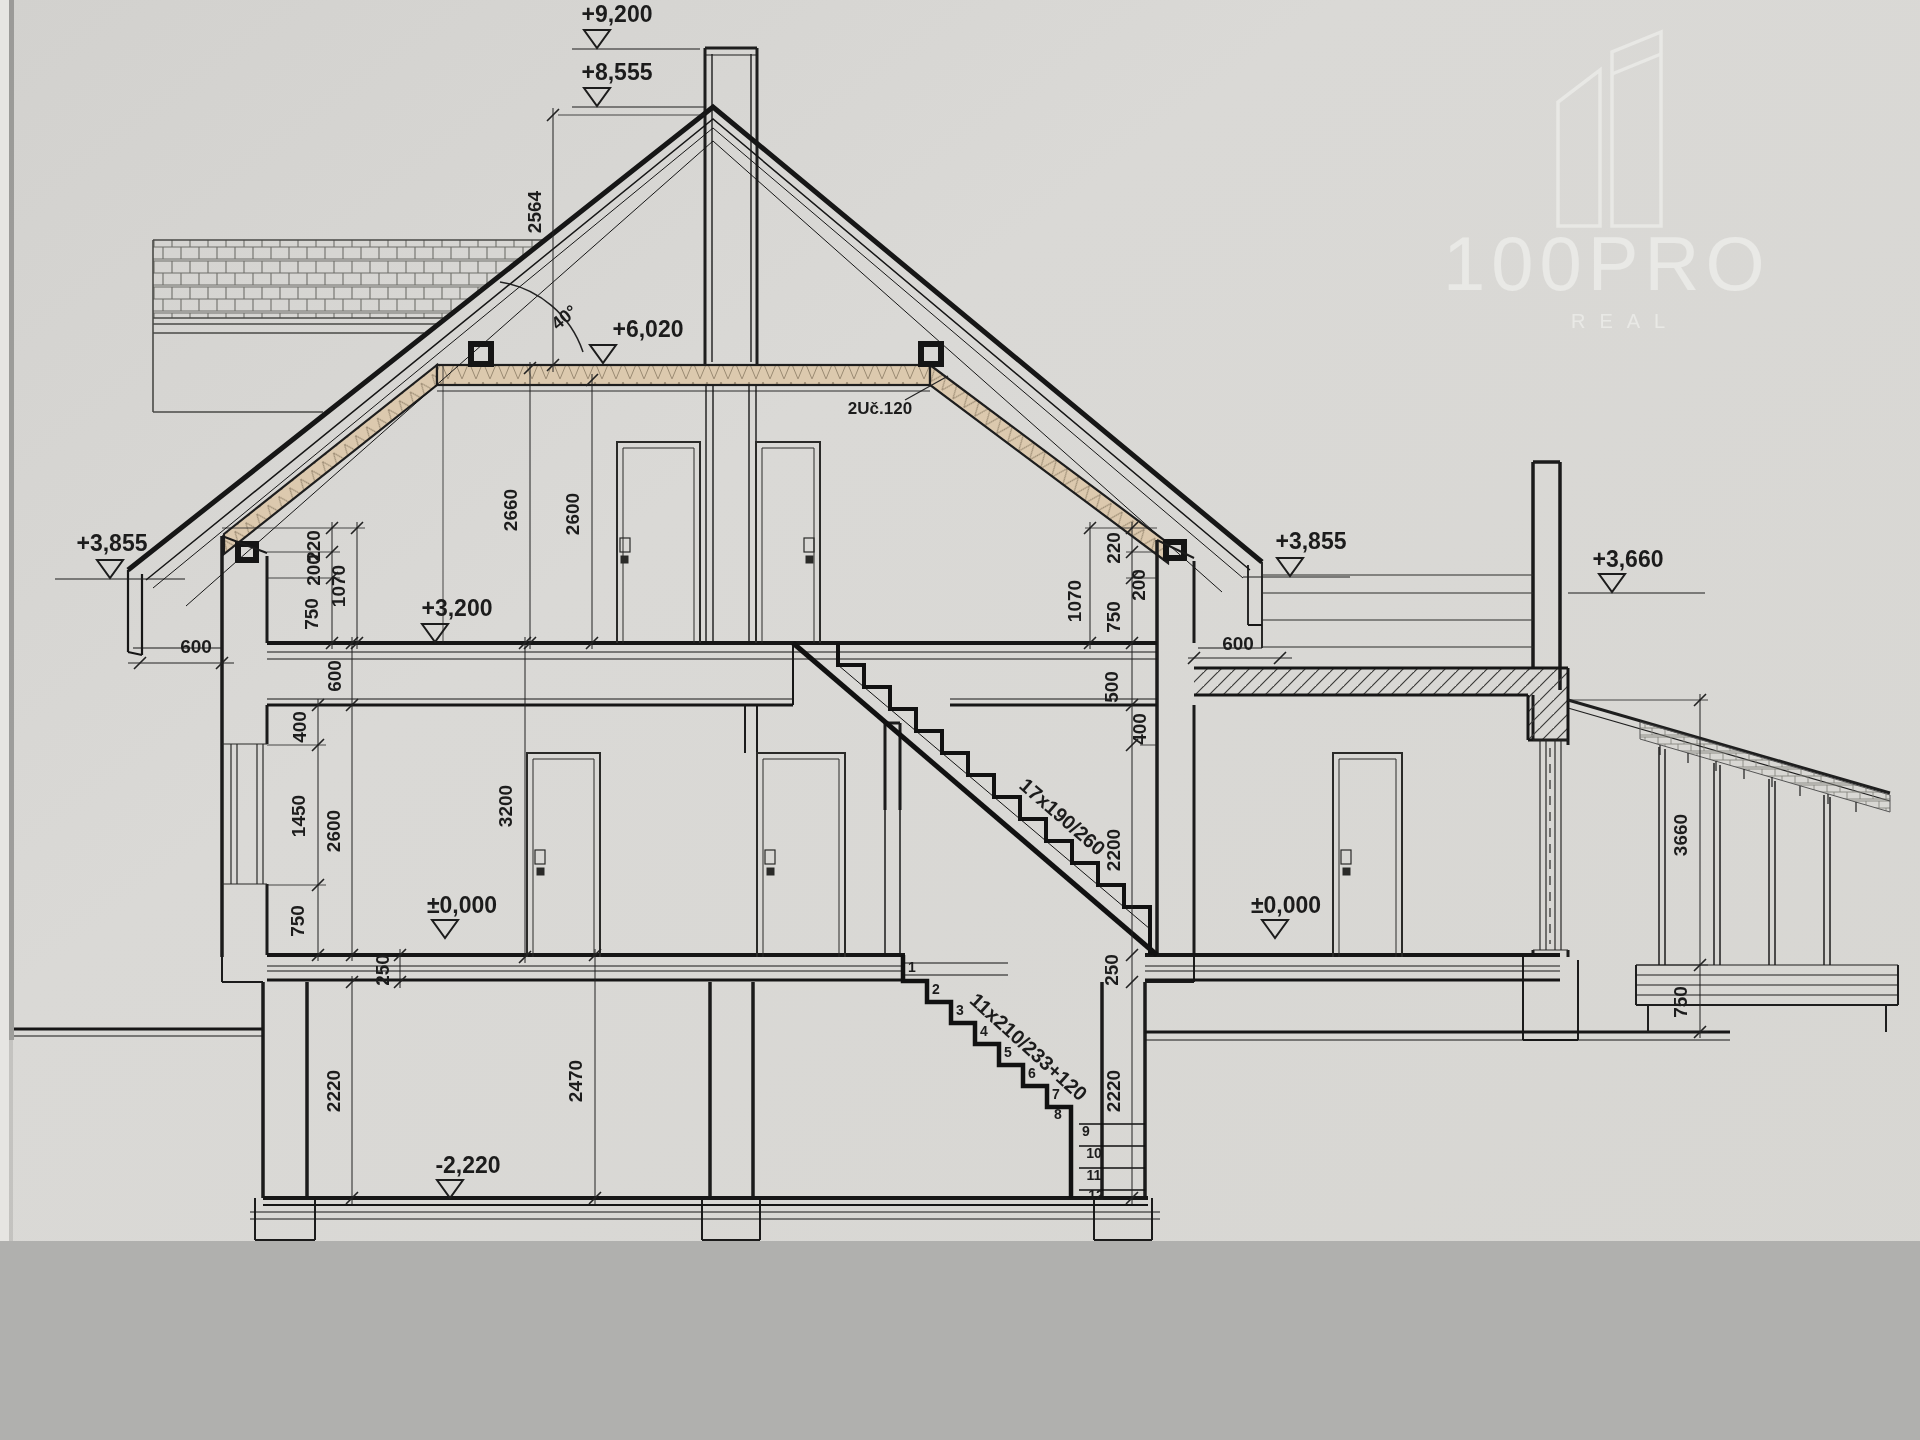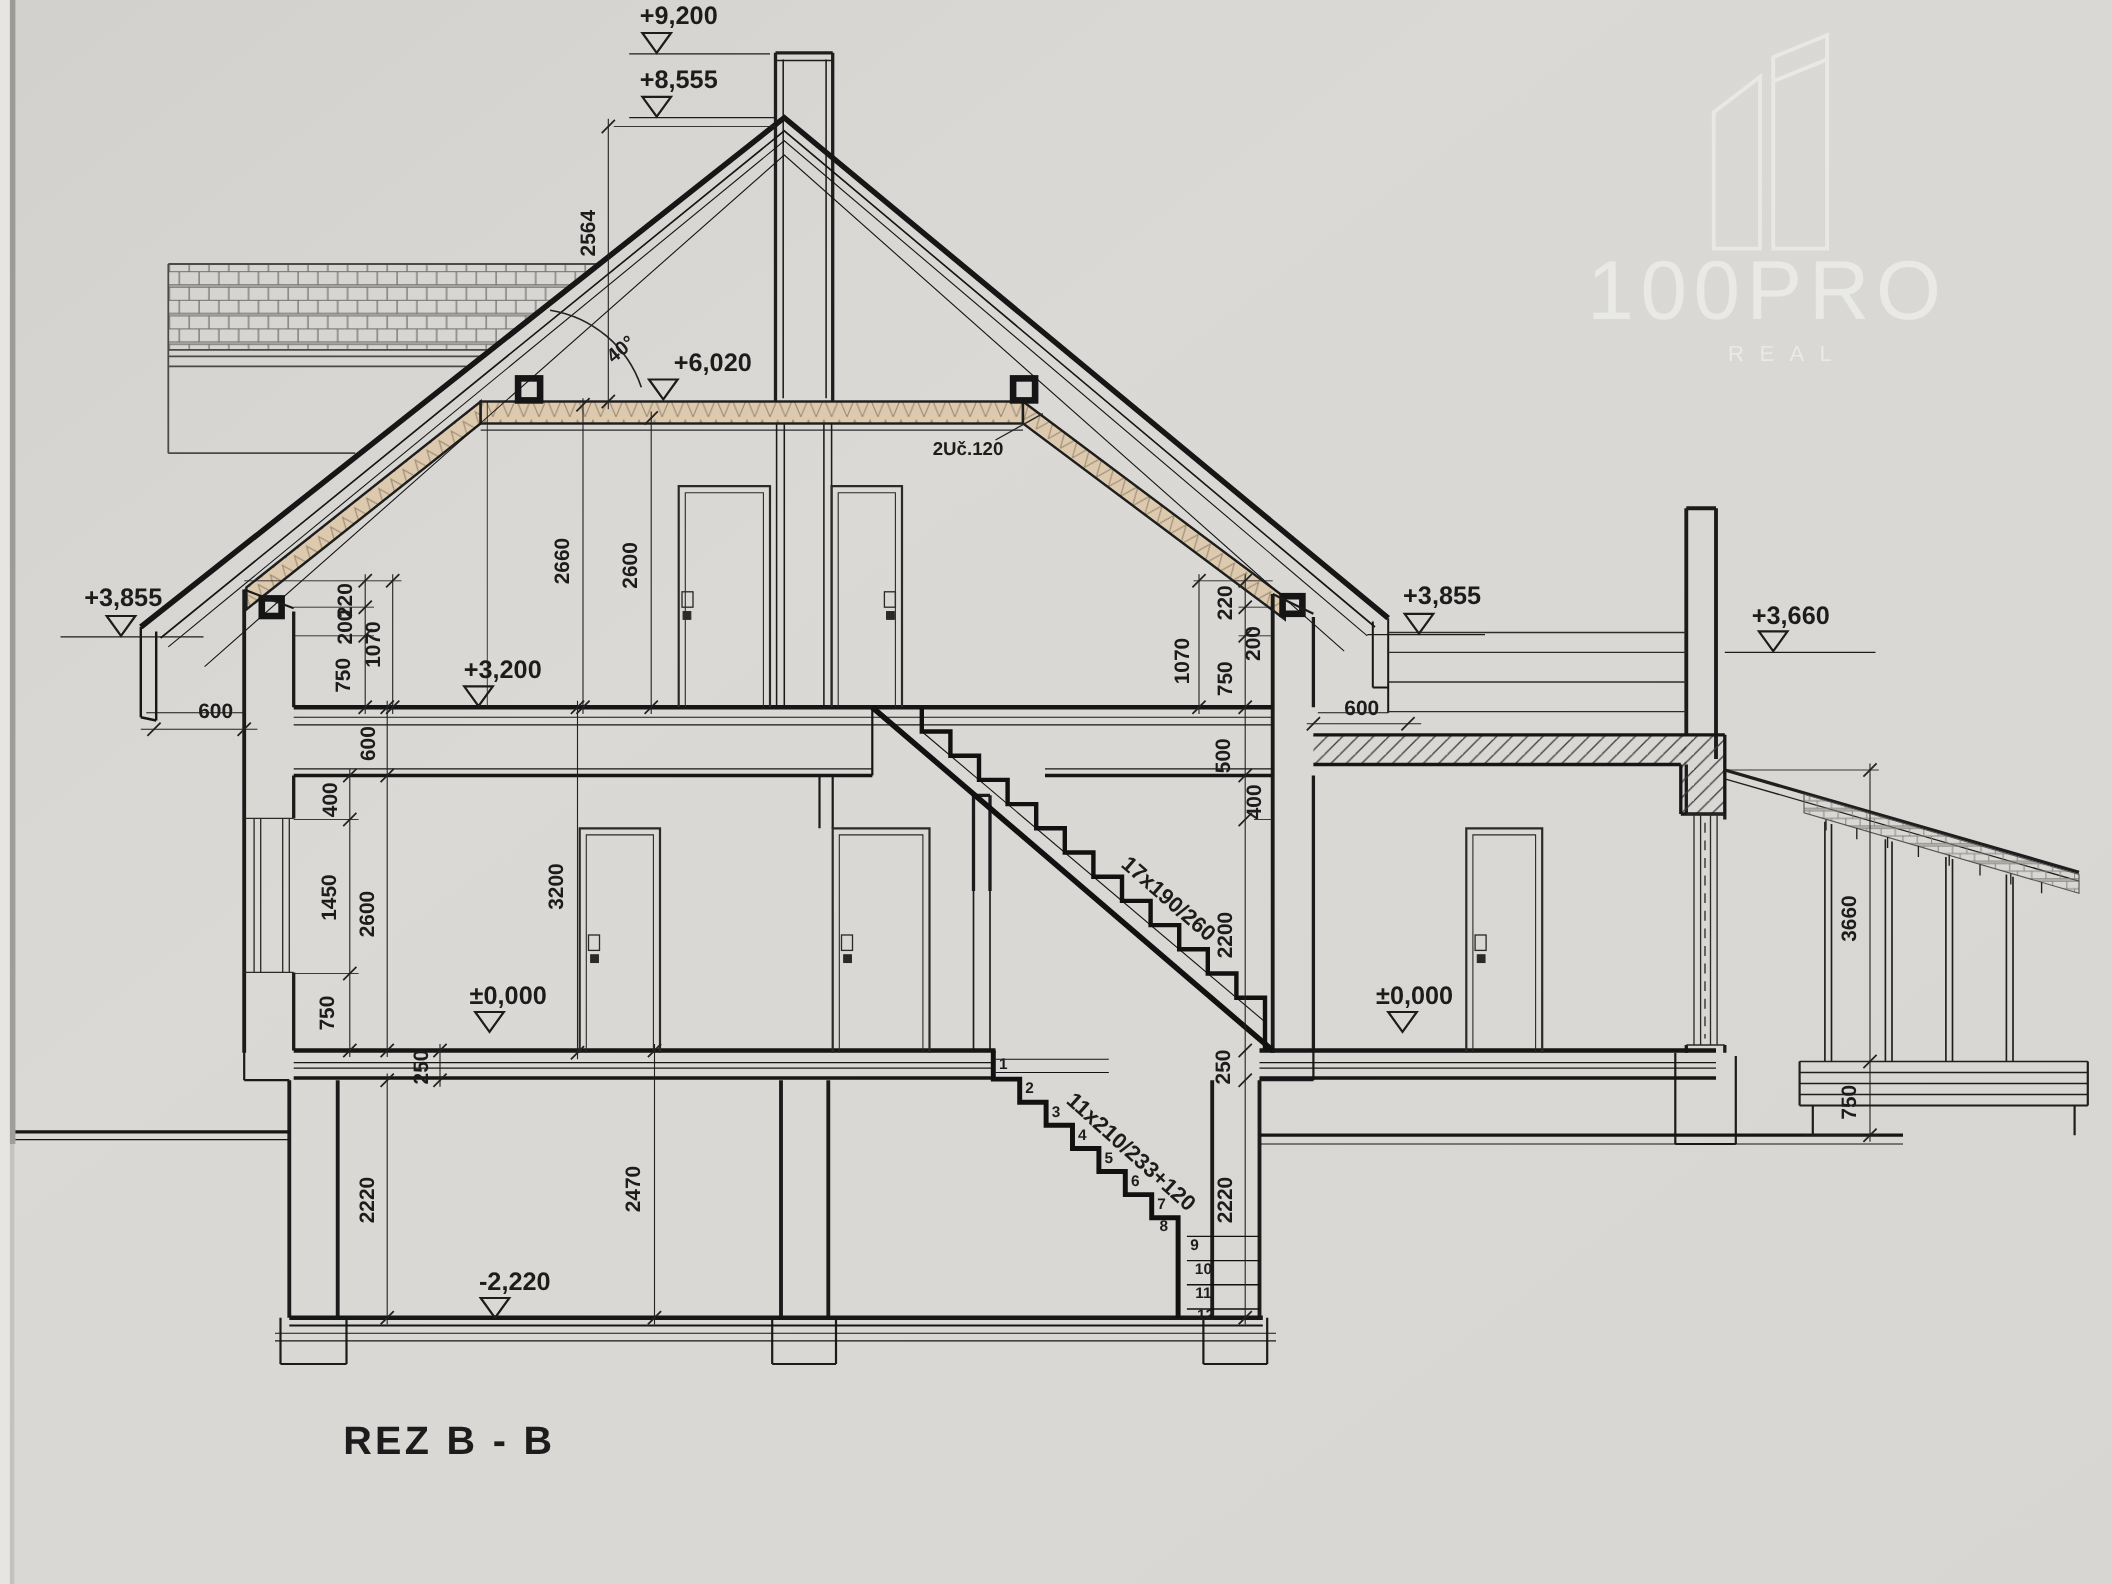--- a/index.html
+++ b/index.html
@@ -1,16 +1,16 @@
 <!DOCTYPE html>
 <html><head>
 <meta charset="utf-8">
 <style>
   html,body{margin:0;padding:0;background:#b0b0ae;}
-  .page{width:1920px;height:1440px;position:relative;overflow:hidden;
+  .page{width:1920px;height:1241px;position:relative;overflow:hidden;
         font-family:"Liberation Sans","DejaVu Sans",sans-serif;}
   svg{display:block}
   text{fill:#1c1c1c;}
   .dim{font-size:19px;font-weight:700;}
   .lvl{font-size:23px;font-weight:700;}
   .step{font-size:14px;font-weight:700;}
   .stairlbl{font-size:20px;font-weight:700;}
   .note{font-size:17px;font-weight:700;}
   .title{font-size:36px;font-weight:800;letter-spacing:3px;}
   .logo-main{font-size:76px;font-weight:400;letter-spacing:6px;fill:#ebebe8;opacity:.9;}

